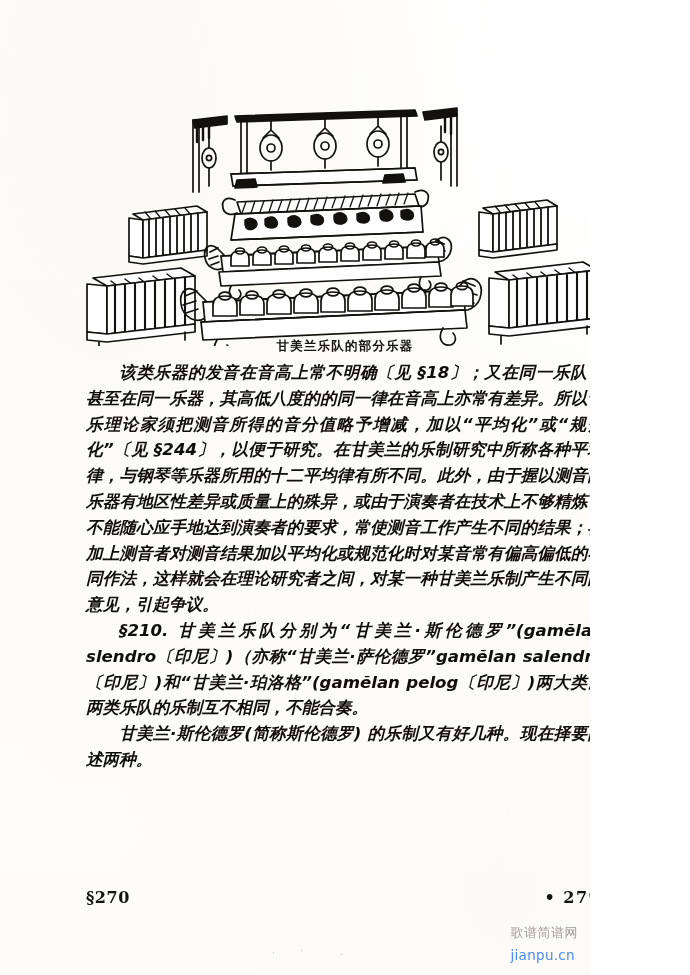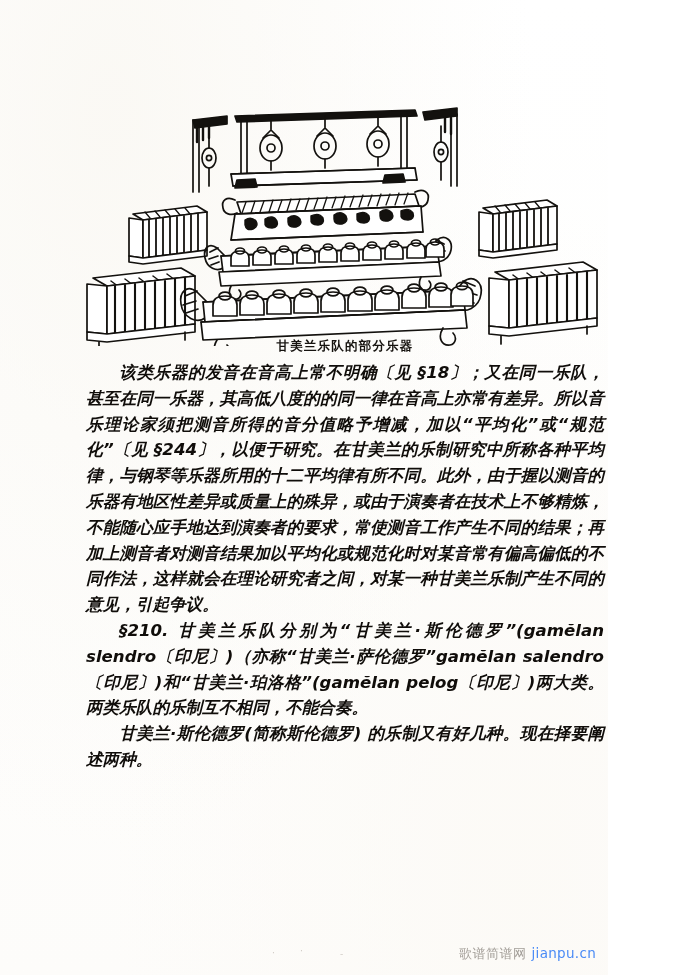--- a/index.html
+++ b/index.html
@@ -9,21 +9,20 @@
   }
   body {
     font-family: "DejaVu Sans", "Liberation Sans", sans-serif;
   }
   .page {
     position: relative;
     width: 590px;
     height: 975px;
     background: #fdfdfc;
     overflow: hidden;
-    padding-left: 18px;
   }
   
   .scan-tint {
     position: absolute;
     inset: 0;
     background:
       radial-gradient(ellipse at 18% 12%, rgba(250,248,243,0.9) 0%, rgba(255,255,255,0) 60%),
       radial-gradient(ellipse at 85% 90%, rgba(252,250,246,0.9) 0%, rgba(255,255,255,0) 55%),
       linear-gradient(180deg, #ffffff 0%, #fefefd 45%, #fdfcfa 100%);
     pointer-events: none;
@@ -93,20 +92,21 @@
 
   
   .watermark {
     position: absolute;
     right: 12px;
     bottom: 12px;
     display: flex;
     align-items: baseline;
     gap: 5px;
     opacity: 0.92;
+    flex-direction: column;
   }
   .watermark .wm-cn {
     font-family: "DejaVu Sans", "Liberation Sans", sans-serif;
     font-size: 13px;
     color: #9b9690;
     letter-spacing: 0.5px;
   }
   .watermark .wm-url {
     font-family: "DejaVu Sans", "Liberation Sans", sans-serif;
     font-size: 13.5px;
@@ -458,20 +458,24 @@
   </div>
 
   <div class="figure-caption">甘美兰乐队的部分乐器</div>
 
   <div class="body-text">
     <p class="para">该类乐器的发音在音高上常不明确〔见 §18〕；又在同一乐队，甚至在同一乐器，其高低八度的的同一律在音高上亦常有差异。所以音乐理论家须把测音所得的音分值略予增减，加以“平均化”或“规范化”〔见 §244〕，以便于研究。在甘美兰的乐制研究中所称各种平均律，与钢琴等乐器所用的十二平均律有所不同。此外，由于握以测音的乐器有地区性差异或质量上的殊异，或由于演奏者在技术上不够精炼，不能随心应手地达到演奏者的要求，常使测音工作产生不同的结果；再加上测音者对测音结果加以平均化或规范化时对某音常有偏高偏低的不同作法，这样就会在理论研究者之间，对某一种甘美兰乐制产生不同的意见，引起争议。</p>
     <p class="para">§210. 甘美兰乐队分别为“甘美兰·斯伦德罗”(gamĕlan slendro〔印尼〕)（亦称“甘美兰·萨伦德罗”gamĕlan salendro〔印尼〕)和“甘美兰·珀洛格”(gamĕlan pelog〔印尼〕)两大类。两类乐队的乐制互不相同，不能合奏。</p>
     <p class="para">甘美兰·斯伦德罗(简称斯伦德罗) 的乐制又有好几种。现在择要阐述两种。</p>
   </div>
 
+  <div class="footer">
+    <span class="sec">§270</span>
+    <span class="pageno">• 279 •</span>
+  </div>
 
   <div class="speckle" style="left:272px; top:948px;">·</div>
   <div class="speckle" style="left:300px; top:946px;">·</div>
   <div class="speckle" style="left:340px; top:949px;">-</div>
 
   <div class="watermark">
     <span class="wm-cn">歌谱简谱网</span>
     <span class="wm-url">jianpu.cn</span>
   </div>
 </div>

